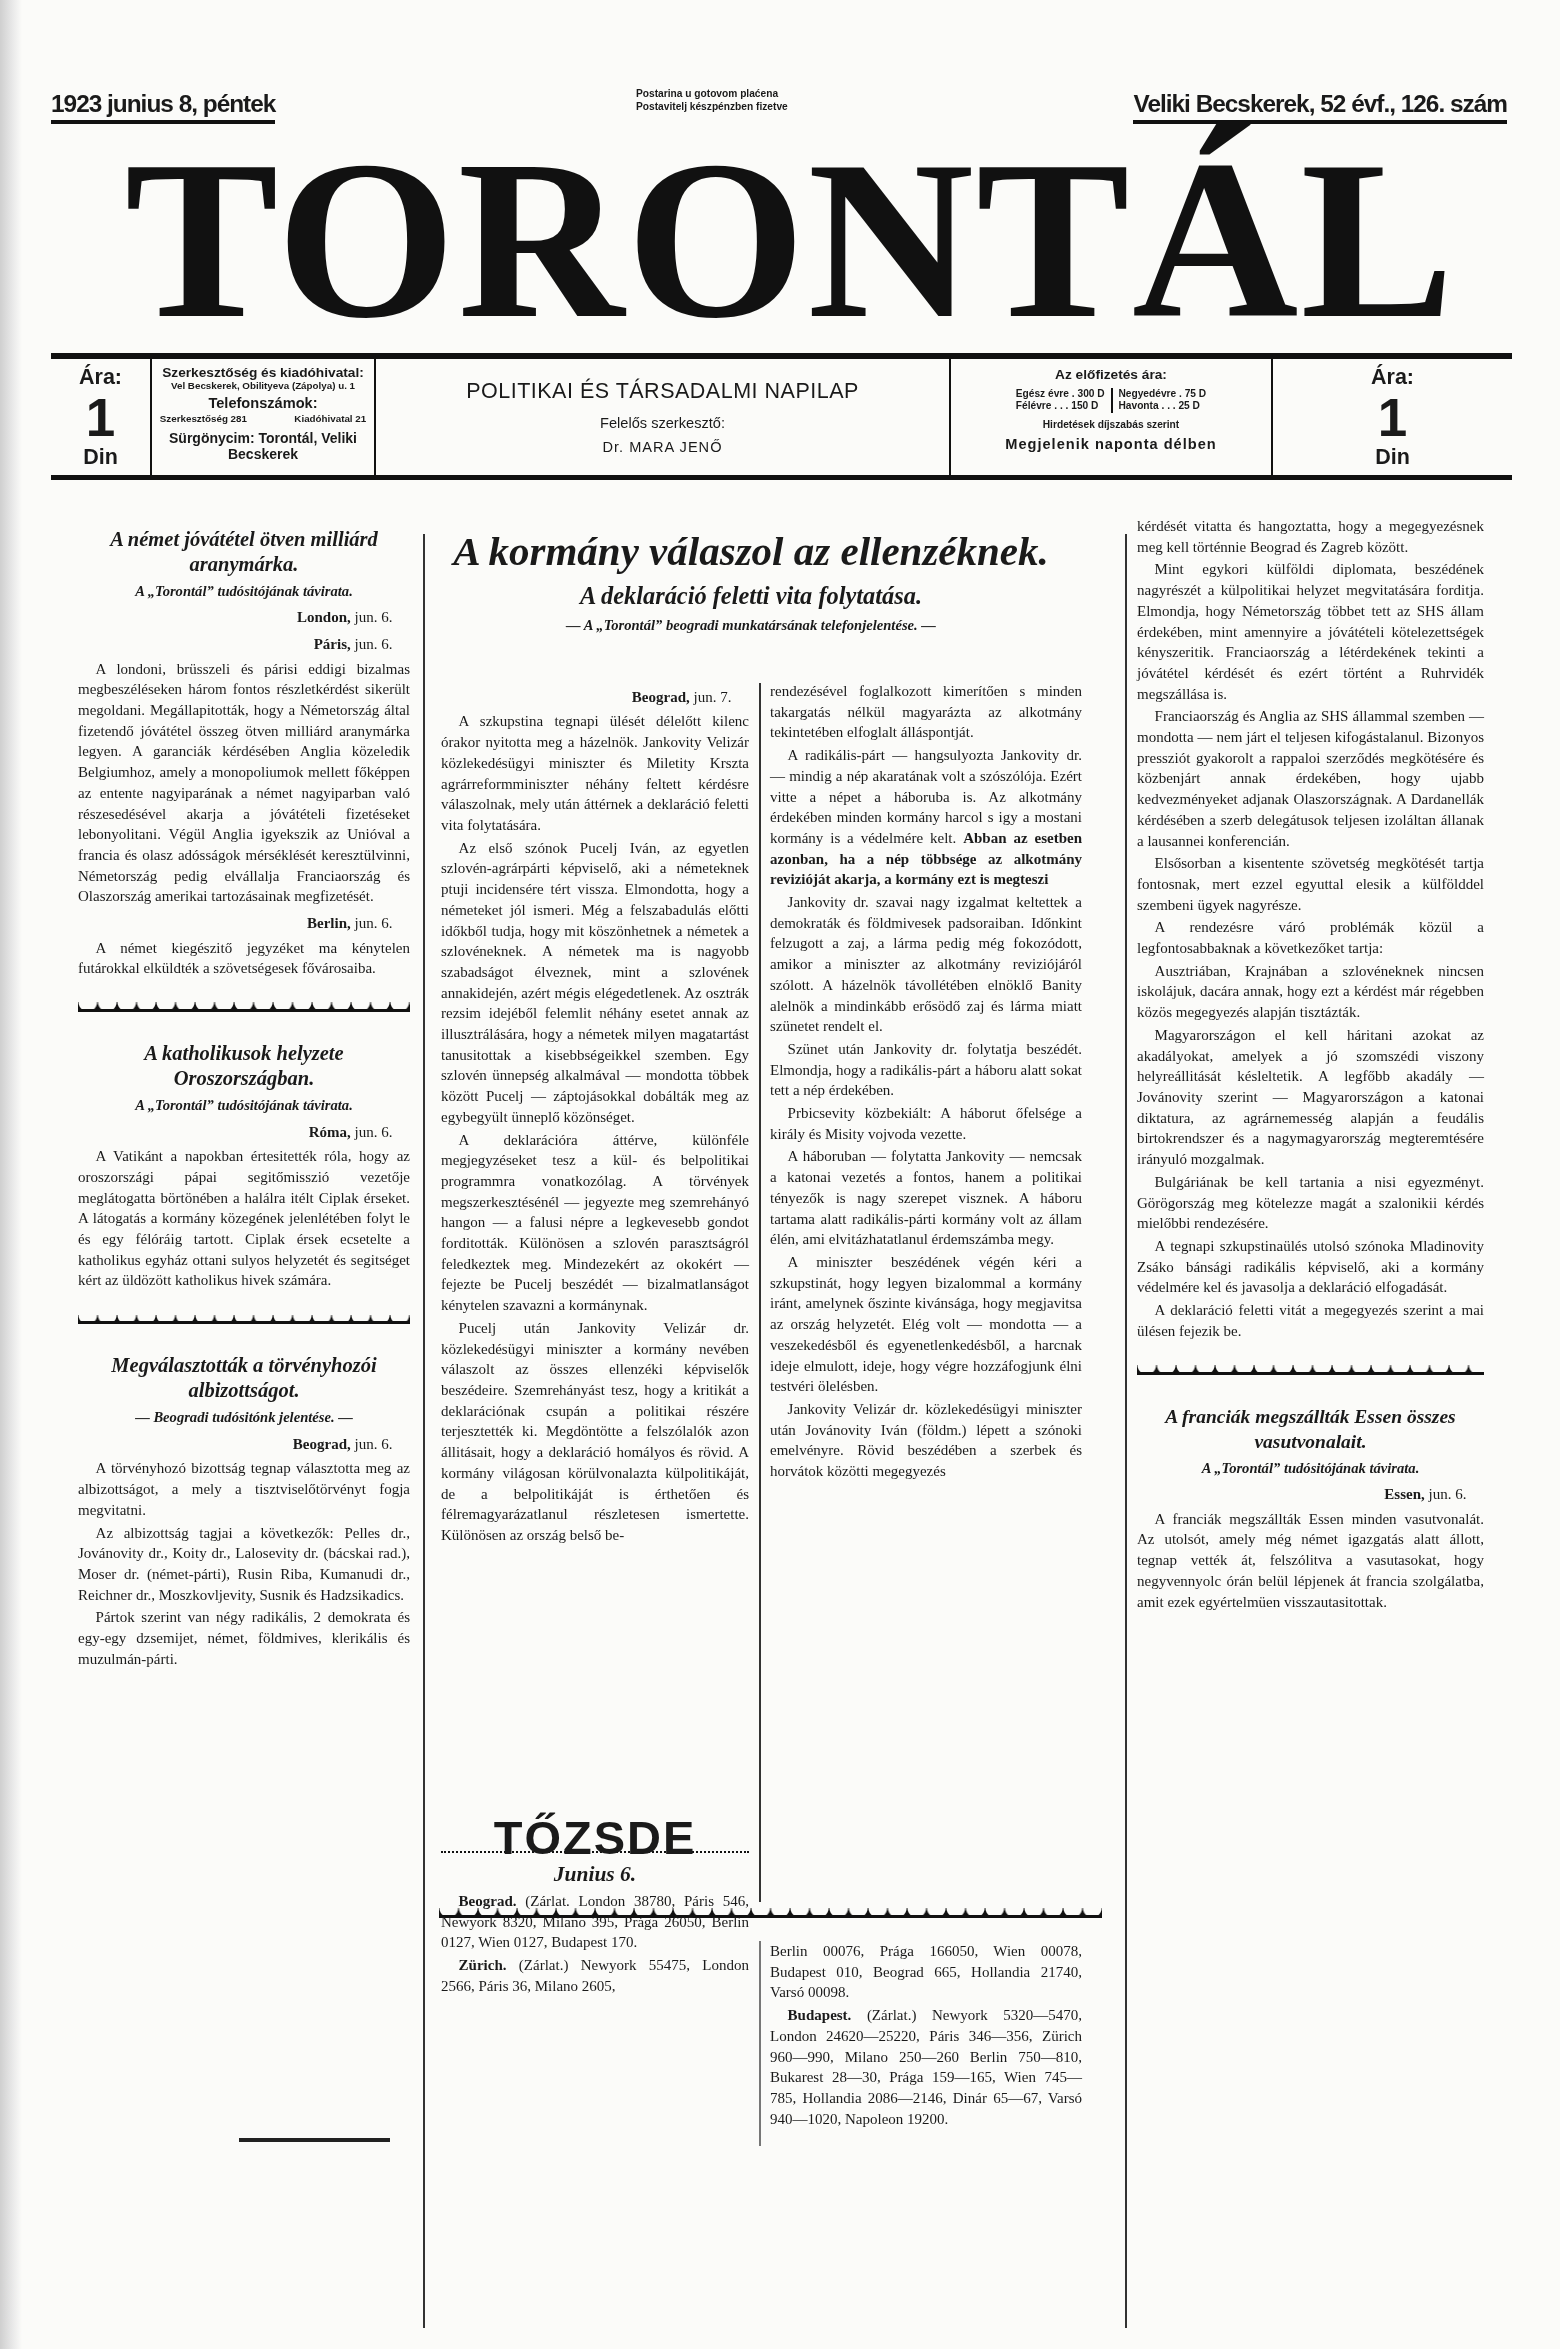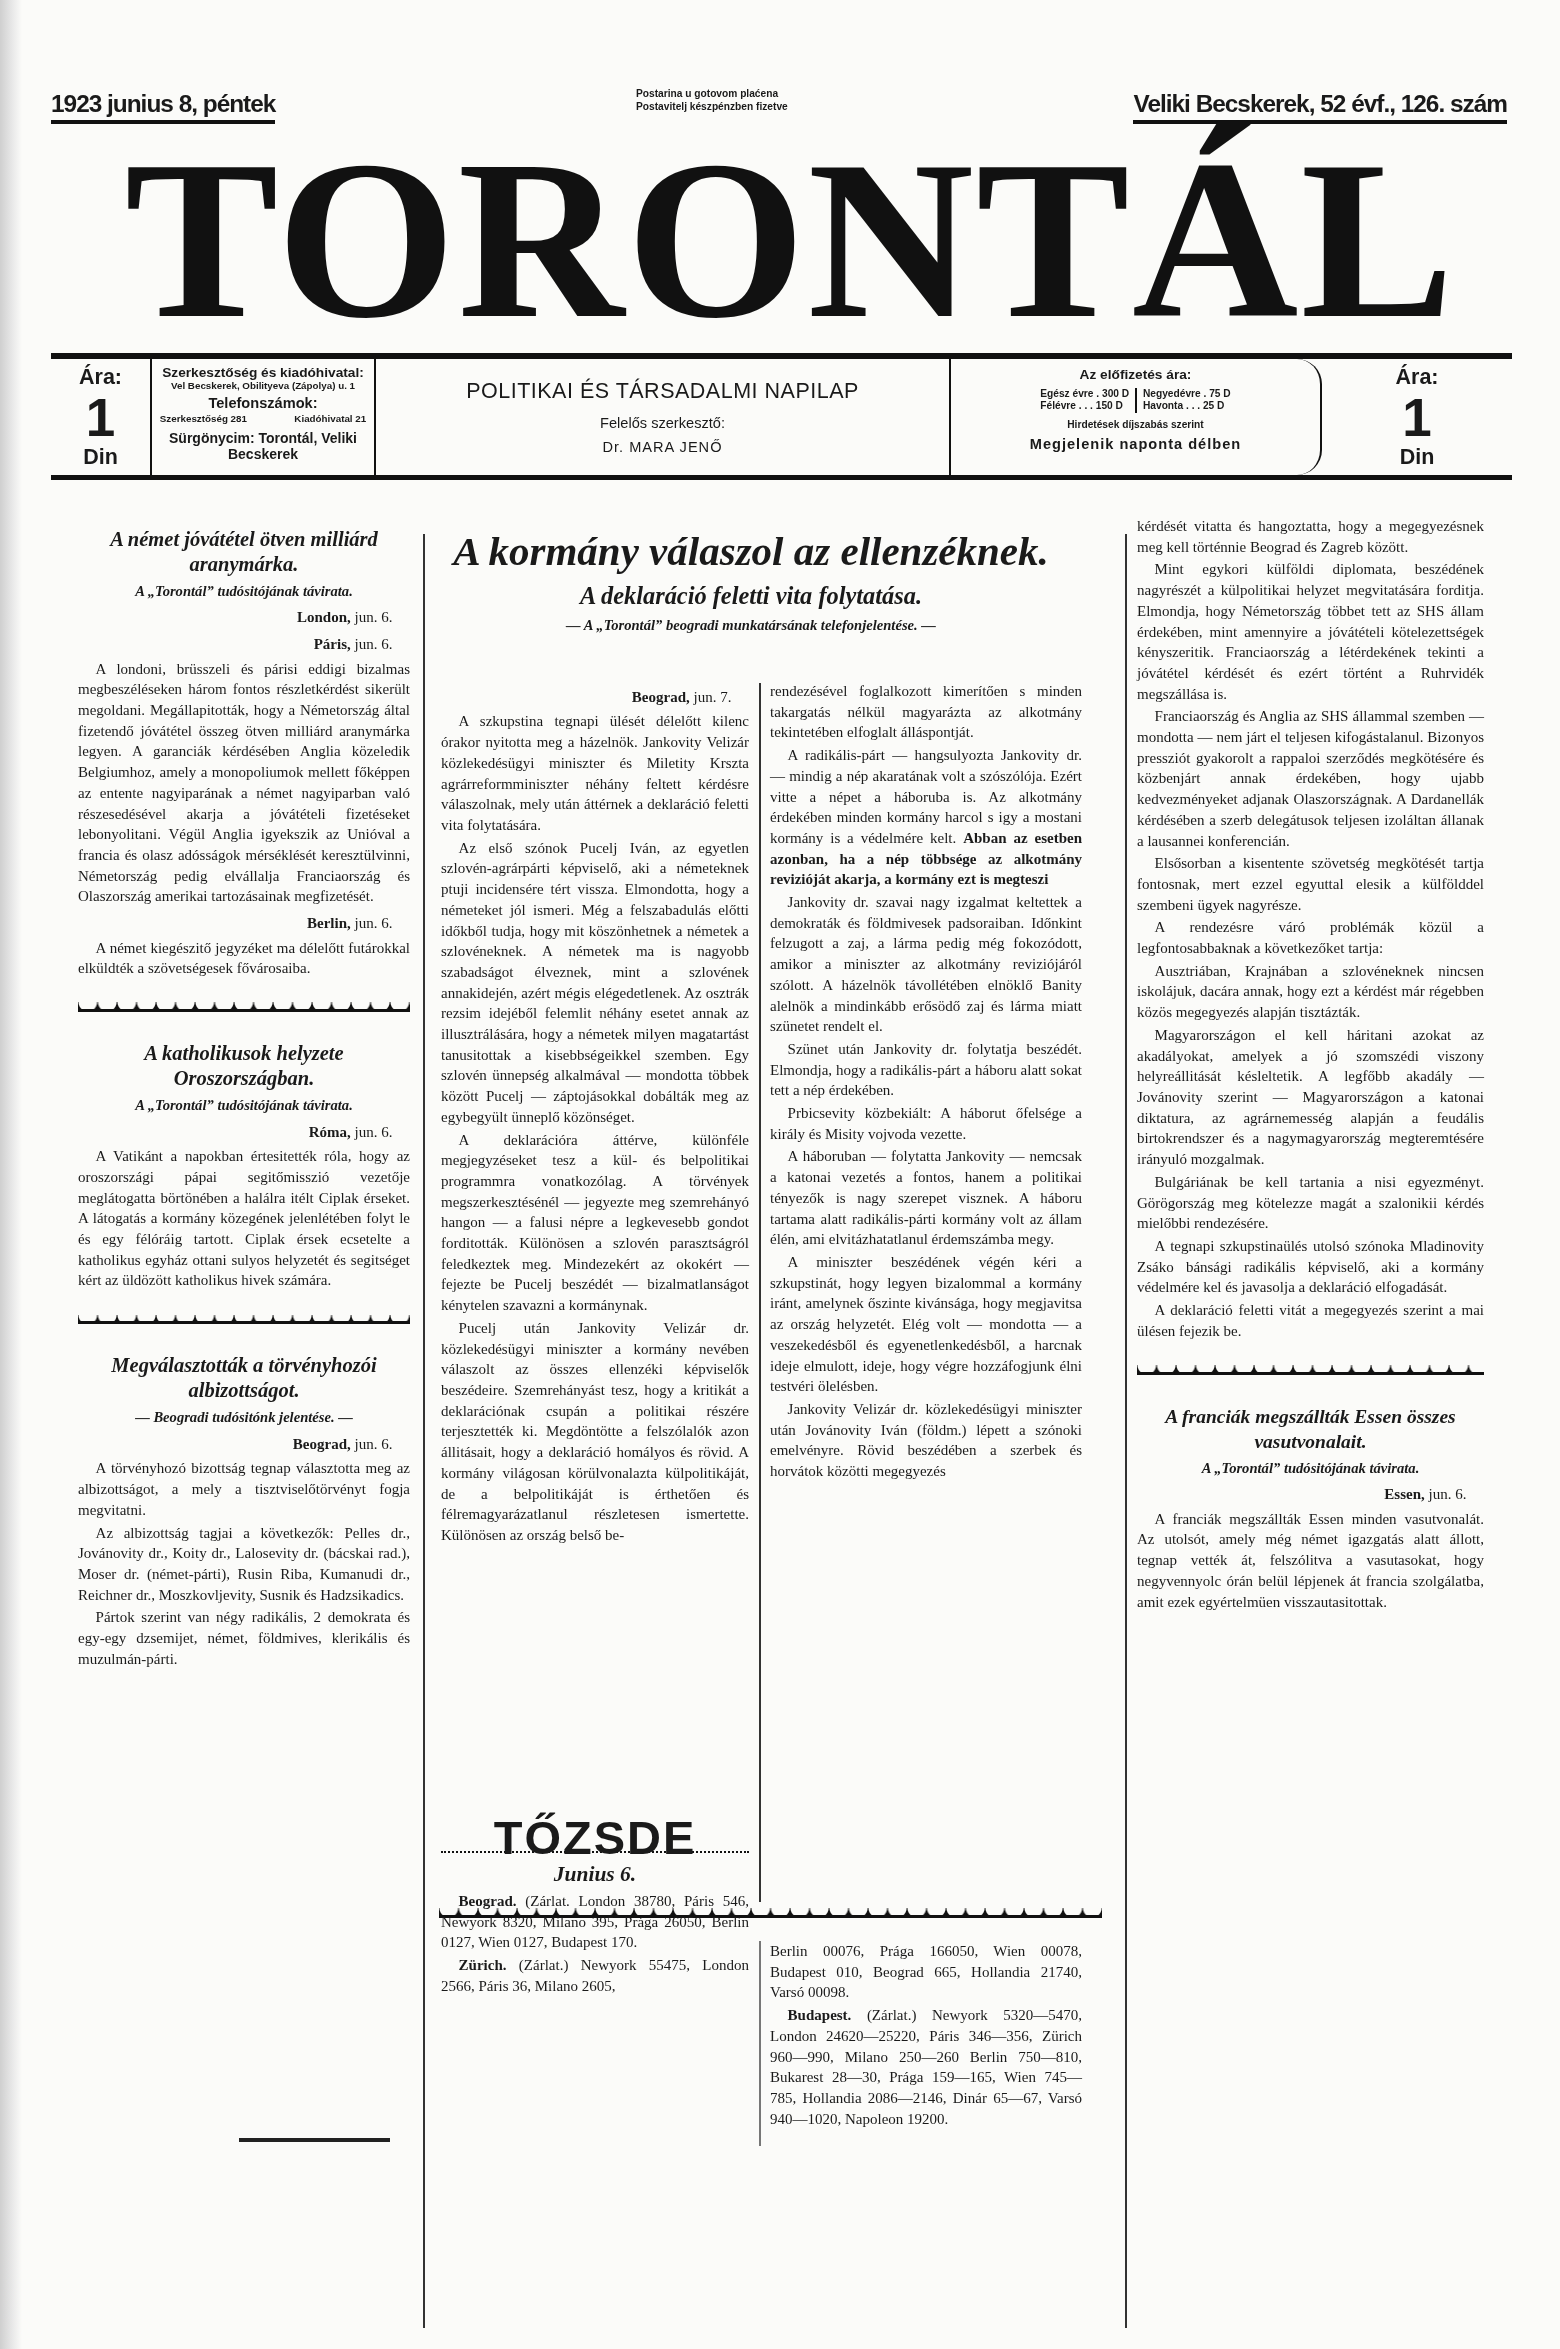--- a/index.html
+++ b/index.html
@@ -29,21 +29,21 @@
   .office { width: 224px; text-align: center; font-family: "Liberation Sans", "DejaVu Sans", sans-serif; padding-top: 5.9px; }
   .office .t1 { font-size: 13.7px; font-weight: bold; }
   .office .t2 { font-size: 9.8px; font-weight: bold; }
   .office .t3 { font-size: 14.6px; font-weight: bold; margin-top: 3.9px; }
   .office .row { display: flex; justify-content: space-between; font-size: 9.8px; font-weight: bold; padding: 2px 7.8px; }
   .office .t4 { font-size: 14px; font-weight: bold; margin-top: 3.9px; }
   .center { width: 575px; text-align: center; font-family: "Liberation Sans", "DejaVu Sans", sans-serif; padding-top: 19.5px; }
   .center .np { font-size: 21.5px; letter-spacing: 0.5px; }
   .center .ed1 { font-size: 14.6px; margin-top: 11.7px; }
   .center .ed2 { font-size: 14.6px; margin-top: 7.8px; letter-spacing: 1px; }
-  .sub { width: 371px; text-align: center; font-family: "Liberation Sans", "DejaVu Sans", sans-serif; padding-top: 7.8px; border-radius: 25px; }
+  .sub { width: 322px; text-align: center; font-family: "Liberation Sans", "DejaVu Sans", sans-serif; padding-top: 7.8px; }
   .sub .h { font-size: 13.7px; font-weight: bold; }
   .sub .grid { display: flex; justify-content: center; font-size: 10.2px; font-weight: bold; margin-top: 5.9px; line-height: 12.7px; }
   .sub .grid > div { padding: 0 5.9px; text-align: left; }
   .sub .grid > div:first-child { border-right: 2px solid #111; }
   .sub .ads { font-size: 10.2px; font-weight: bold; margin-top: 5.9px; }
   .sub .daily { font-size: 14.6px; font-weight: bold; margin-top: 5.9px; letter-spacing: 1px; }
   .price.right { flex: 1; }
 
   
   .col { position: absolute; font-size: 15px; line-height: 20.7px; text-align: justify; }
@@ -120,21 +120,21 @@
 <div class="col" style="left:78px; top:527px; width:332px;">
   <div class="hl" style="font-size:20.5px; line-height:25px;">A német jóvátétel ötven milliárd aranymárka.</div>
   <div class="wire">A „Torontál” tudósitójának távirata.</div>
 
   <div class="dateline"><b>London,</b> <span>jun. 6.</span></div>
 
   <div class="dateline"><b>Páris,</b> <span>jun. 6.</span></div>
   <p>A londoni, brüsszeli és párisi eddigi bizalmas megbeszéléseken három fontos részletkérdést sikerült megoldani. Megállapitották, hogy a Németország által fizetendő jóvátétel összeg ötven milliárd aranymárka legyen. A garanciák kérdésében Anglia közeledik Belgiumhoz, amely a monopoliumok mellett főképpen az entente nagyiparának a német nagyiparban való részesedésével akarja a jóvátételi fizetéseket lebonyolitani. Végül Anglia igyekszik az Unióval a francia és olasz adósságok mérséklését keresztülvinni, Németország pedig elvállalja Franciaország és Olaszország amerikai tartozásainak megfizetését.</p>
 
   <div class="dateline"><b>Berlin,</b> <span>jun. 6.</span></div>
-  <p>A német kiegészitő jegyzéket ma délelőtt futárokkal elküldték a szövetségesek fővárosaiba.</p>
+  <p>A német kiegészitő jegyzéket ma kénytelen futárokkal elküldték a szövetségesek fővárosaiba.</p>
 
   <div class="deco"></div>
 
   <div class="hl" style="font-size:20.5px; line-height:25px;">A katholikusok helyzete Oroszországban.</div>
   <div class="wire">A „Torontál” tudósitójának távirata.</div>
   <div class="dateline"><b>Róma,</b> <span>jun. 6.</span></div>
   <p>A Vatikánt a napokban értesitették róla, hogy az oroszországi pápai segitőmisszió vezetője meglátogatta börtönében a halálra itélt Ciplak érseket. A látogatás a kormány közegének jelenlétében folyt le és egy félóráig tartott. Ciplak érsek ecsetelte a katholikus egyház ottani sulyos helyzetét és segitséget kért az üldözött katholikus hivek számára.</p>
 
   <div class="deco"></div>
 

